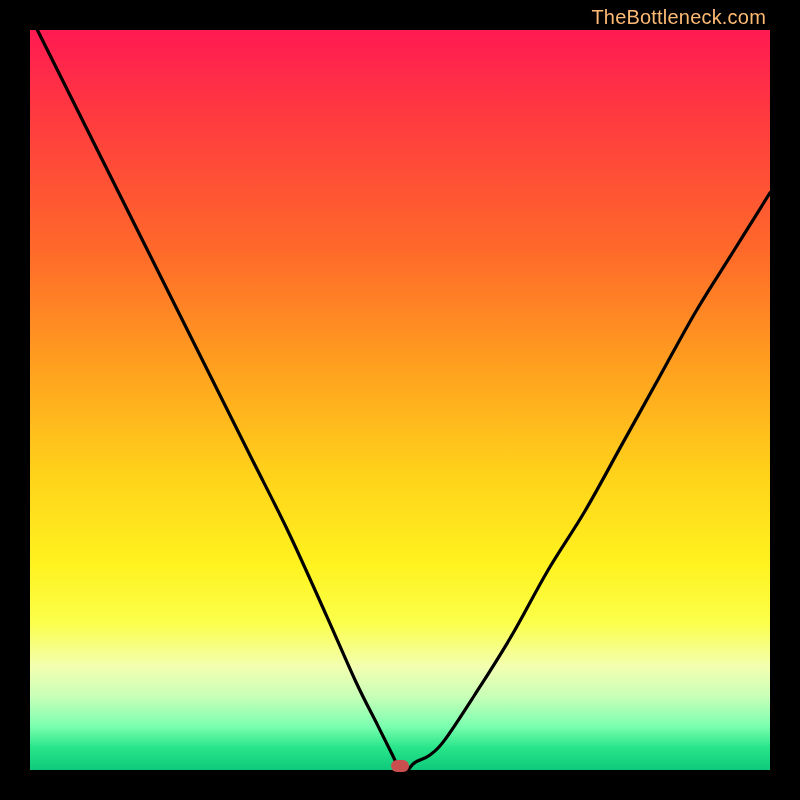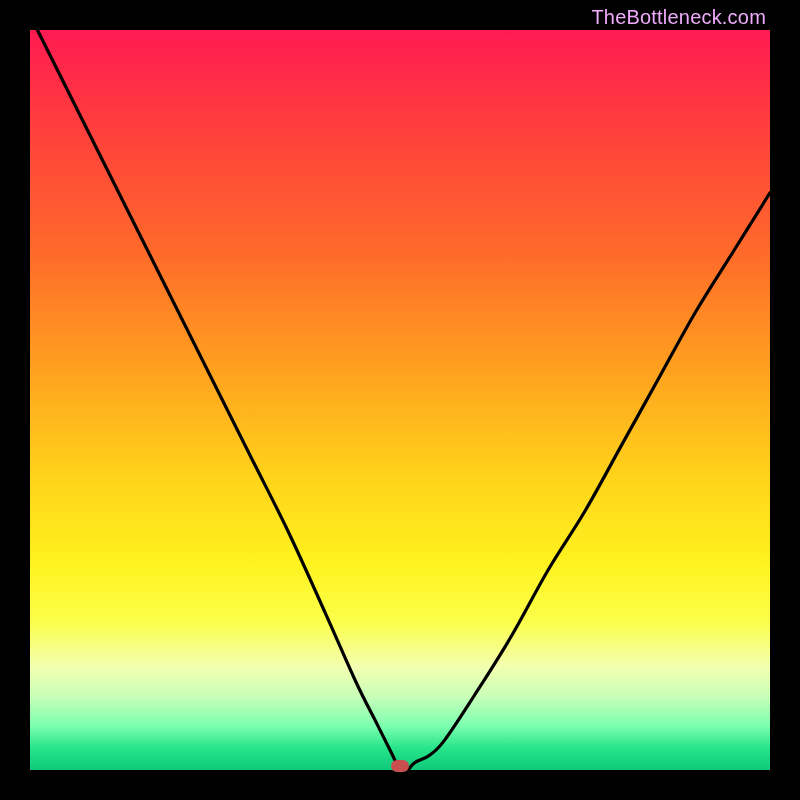--- a/index.html
+++ b/index.html
@@ -37,21 +37,21 @@
       #c9ffb8 90%,
       #7dffb0 94%,
       #28e58a 97%,
       #0ec97a 100%
     );
   }
   .watermark {
     position: absolute;
     top: 6px;
     right: 34px;
-    color: #f0abfc;
+    color: #fdba74;
     font-size: 20px;
     font-weight: 500;
     letter-spacing: 0.2px;
     user-select: none;
   }
   svg.curve {
     position: absolute;
     left: 0;
     top: 0;
     width: 740px;

